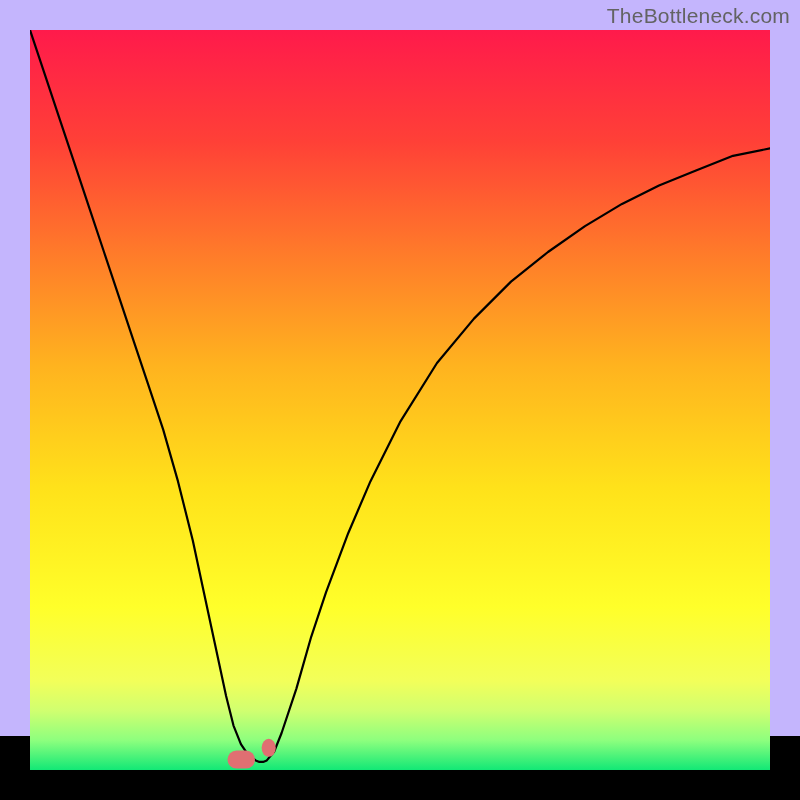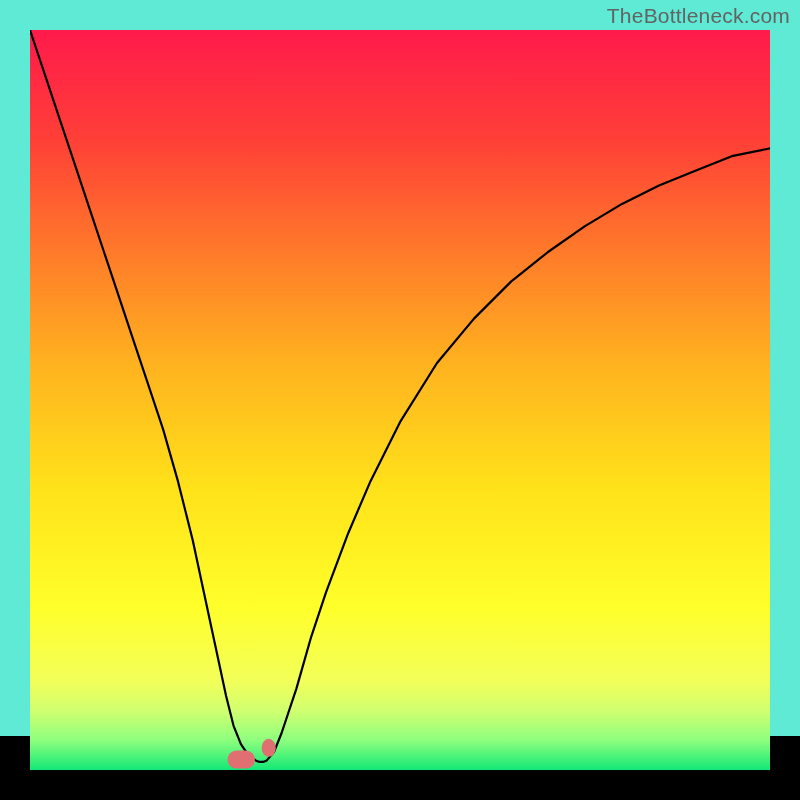--- a/index.html
+++ b/index.html
@@ -9,21 +9,21 @@
     height: 800px;
     background: #000;
     overflow: hidden;
     font-family: Arial, Helvetica, sans-serif;
   }
   .frame {
     position: absolute;
     left: 0; top: 0;
     width: 800px;
     height: 736px;
-    background: #5eead4;
+    background: #c4b5fd;
   }
   .plot-area {
     position: absolute;
     left: 30px;
     top: 30px;
     width: 740px;
     height: 740px;
     overflow: hidden;
   }
   .gradient {

